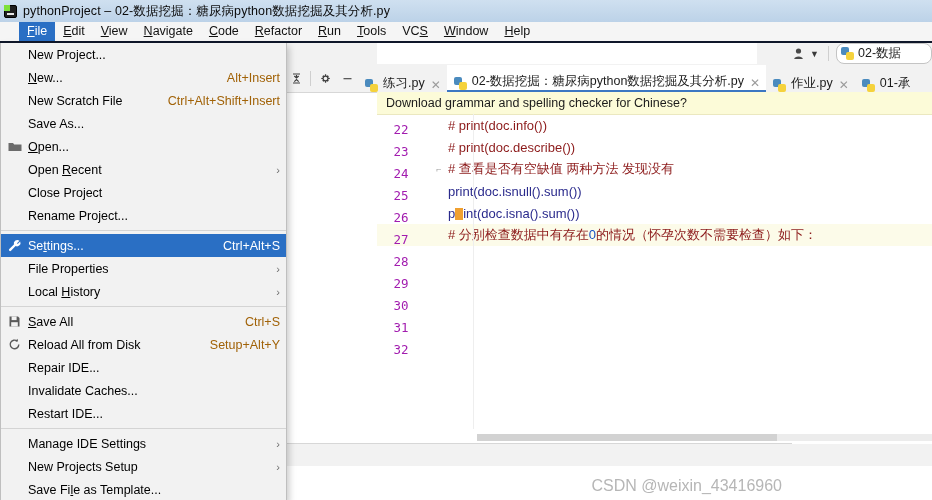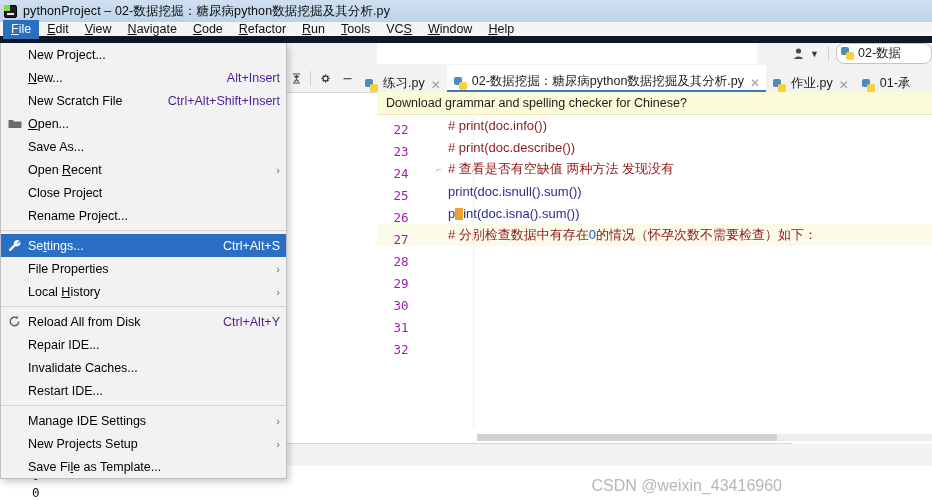--- a/index.html
+++ b/index.html
@@ -17,21 +17,21 @@
     background:linear-gradient(180deg,#cfe0f0 0%,#bcd2e8 100%);
     display:flex;align-items:center;}
   #titlebar .pcicon{width:13px;height:13px;margin-left:4px;margin-right:6px;
     background:#1f1f1f;border:1px solid #000;border-radius:2px;position:relative;box-sizing:border-box;}
   #titlebar .pcicon:before{content:"";position:absolute;left:-1px;top:-1px;width:6px;height:6px;background:#7ee03a;}
   #titlebar .pcicon:after{content:"";position:absolute;left:2px;bottom:2px;width:7px;height:2px;background:#e8e8e8;}
   #titlebar .ttl{font-size:12.5px;color:#0b0b0b;white-space:nowrap;letter-spacing:.1px;}
 
   
   #menubar{position:absolute;left:0;top:22px;width:932px;height:21px;background:#f5f5f5;
-    border-bottom:7px solid #0f172a;display:flex;align-items:center;padding-left:3px;box-sizing:border-box;}
+    border-bottom:2px solid #0f172a;display:flex;align-items:center;padding-left:19px;box-sizing:border-box;}
   #menubar .mi{padding:2px 8px;font-size:12.5px;color:#111;white-space:nowrap;line-height:15px;}
   #menubar .mi span.u{text-decoration:underline;}
   #menubar .mi.active{background:#2a6fc4;color:#fff;}
 
   
   #ide{position:absolute;left:0;top:43px;width:932px;height:457px;background:#ffffff;overflow:hidden;}
 
   
   #projpane{position:absolute;left:0;top:0;width:377px;height:400px;background:#ffffff;}
   #projpane .hdrband{position:absolute;left:0;top:0;width:377px;height:21px;background:#f2f2f2;border-bottom:1px solid #d9d9d9;}
@@ -99,21 +99,21 @@
 
   
   #filemenu{position:absolute;left:0;top:43px;width:287px;background:#f2f2f2;
     border:1px solid #bfbfbf;border-top:none;box-sizing:border-box;
     box-shadow:2px 3px 7px rgba(0,0,0,.22);}
   #filemenu .row{display:flex;align-items:center;height:23px;padding:0 6px 0 0;box-sizing:border-box;position:relative;}
   #filemenu .row.sel{background:#2a6fc4;color:#ffffff;}
   #filemenu .ico{width:27px;flex:0 0 auto;display:flex;align-items:center;justify-content:center;}
   #filemenu .lbl{font-size:12.5px;white-space:nowrap;flex:1 1 auto;}
   #filemenu .lbl u{text-decoration:underline;}
-  #filemenu .acc{font-size:12.5px;color:#4c1d95;white-space:nowrap;margin-left:10px;}
+  #filemenu .acc{font-size:12.5px;color:#a16207;white-space:nowrap;margin-left:10px;}
   #filemenu .row.sel .acc{color:#ffffff;}
   #filemenu .arrow{font-size:11px;color:#6f6f6f;margin-left:10px;}
   #filemenu .sep{height:1px;background:#d4d4d4;margin:3px 0;}
 </style>
 </head>
 <body>
 
 <div id="backdrop">
   <div class="blob" style="left:470px;top:-6px;width:120px;height:26px;background:#8fa8c4;"></div>
   <div class="blob" style="left:640px;top:-4px;width:90px;height:22px;background:#9bb2cc;"></div>
@@ -314,30 +314,30 @@
       <div class="ico"></div>
       <div class="lbl"><u>N</u>ew...</div>
       <div class="acc">Alt+Insert</div>
     </div>
     <div class="row">
       <div class="ico"></div>
       <div class="lbl">New Scratch File</div>
       <div class="acc">Ctrl+Alt+Shift+Insert</div>
     </div>
     <div class="row">
+      <div class="ico"></div>
+      <div class="lbl">Save As...</div>
+    </div>
+    <div class="row">
       <div class="ico">
         <svg width="14" height="12" viewBox="0 0 14 12">
           <path d="M0.5 2 L5 2 L6.2 3.4 L13.5 3.4 L13.5 10 L0.5 10 Z" fill="#6b6b6b"></path>
         </svg>
       </div>
       <div class="lbl"><u>O</u>pen...</div>
-    </div>
-    <div class="row">
-      <div class="ico"></div>
-      <div class="lbl">Save As...</div>
     </div>
     <div class="row">
       <div class="ico"></div>
       <div class="lbl">Open <u>R</u>ecent</div>
       <div class="arrow">›</div>
     </div>
     <div class="row">
       <div class="ico"></div>
       <div class="lbl">Close Project</div>
     </div>
@@ -362,26 +362,37 @@
     </div>
     <div class="row">
       <div class="ico"></div>
       <div class="lbl">Local <u>H</u>istory</div>
       <div class="arrow">›</div>
     </div>
     <div class="sep"></div>
     <div class="row">
       <div class="ico">
         <svg width="13" height="13" viewBox="0 0 13 13">
+          <path d="M1.5 1.5 L10 1.5 L11.5 3 L11.5 11.5 L1.5 11.5 Z" fill="#5a5a5a"></path>
+          <rect x="3.6" y="1.5" width="5" height="3.6" fill="#f2f2f2"></rect>
+          <rect x="3.2" y="7.2" width="6.6" height="4.3" fill="#f2f2f2"></rect>
+        </svg>
+      </div>
+      <div class="lbl"><u>S</u>ave All</div>
+      <div class="acc">Ctrl+S</div>
+    </div>
+    <div class="row">
+      <div class="ico">
+        <svg width="13" height="13" viewBox="0 0 13 13">
           <path d="M10.8 6.5 A4.3 4.3 0 1 1 9.2 3.1" stroke="#5a5a5a" stroke-width="1.4" fill="none"></path>
           <path d="M9.6 0.8 L10 3.6 L7.2 3.2 Z" fill="#5a5a5a"></path>
         </svg>
       </div>
       <div class="lbl">Reload All from Disk</div>
-      <div class="acc">Ctrl+Alt+Y</div>
+      <div class="acc">Setup+Alt+Y</div>
     </div>
     <div class="row">
       <div class="ico"></div>
       <div class="lbl">Repair IDE...</div>
     </div>
     <div class="row">
       <div class="ico"></div>
       <div class="lbl">Invalidate Caches...</div>
     </div>
     <div class="row">

